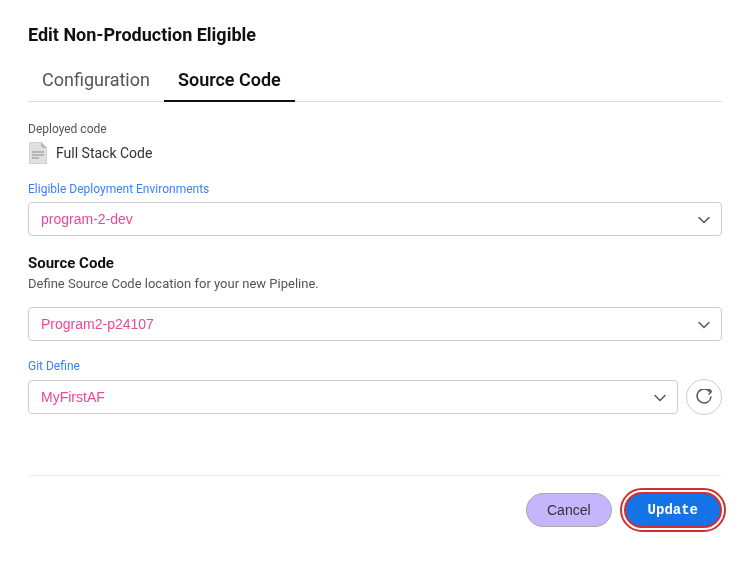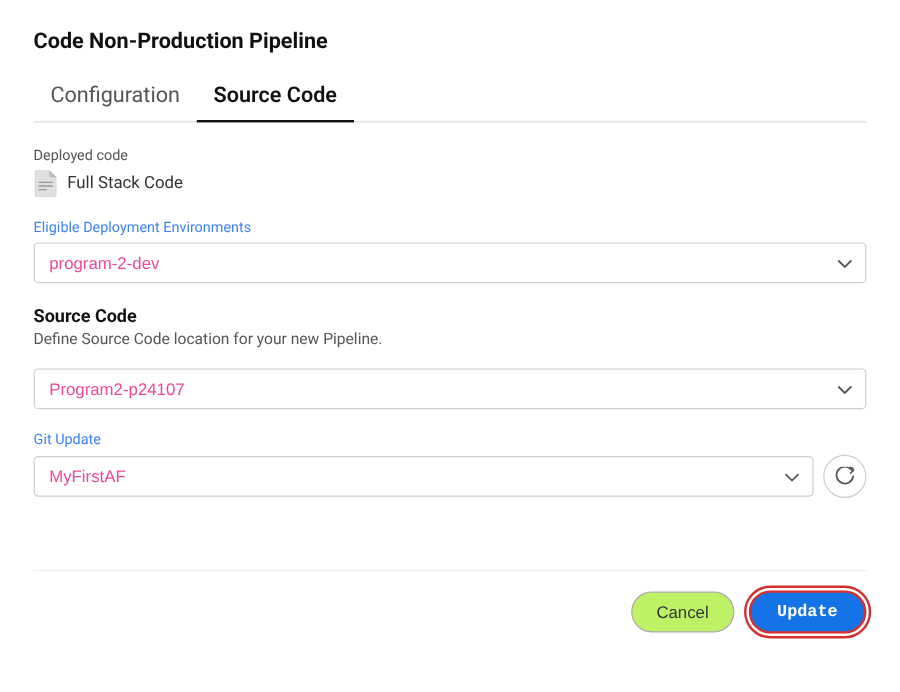--- a/index.html
+++ b/index.html
@@ -131,21 +131,21 @@
       gap: 12px;
       align-items: center;
       margin-top: 60px;
       padding-top: 16px;
       border-top: 1px solid #eee;
     }
     .btn-cancel {
       padding: 8px 20px;
       border: 1px solid #aaa;
       border-radius: 20px;
-      background: #bef264;
+      background: #c4b5fd;
       font-size: 14px;
       color: #333;
       cursor: pointer;
     }
     .btn-update {
       padding: 8px 22px;
       border: 2px solid #d32f2f;
       border-radius: 20px;
       background: #1473e6;
       font-size: 14px;
@@ -153,21 +153,21 @@
       font-weight: 600;
       cursor: pointer;
       outline: 2px solid #d32f2f;
       outline-offset: 2px;
       font-family: Liberation Mono, monospace;
     }
   </style>
 </head>
 <body>
 
-<h1 class="page-title">Code Non-Production Pipeline</h1>
+<h1 class="page-title">Edit Non-Production Eligible</h1>
 
 <div class="tabs">
   <div class="tab">Configuration</div>
   <div class="tab active">Source Code</div>
 </div>
 
 <div class="field-group">
   <div class="section-label">Deployed code</div>
   <div class="deployed-code-row">
     <span class="file-icon">
@@ -211,21 +211,21 @@
       </select>
       <span class="chevron-down">
         <svg width="12" height="8" viewBox="0 0 12 8">
             <path d="M1 1l5 5 5-5" stroke="#555" stroke-width="1.5" fill="none" stroke-linecap="round"></path>
           </svg>
       </span>
     </div>
   </div>
 
   <div class="field-group">
-    <div class="field-label">Git Update</div>
+    <div class="field-label">Git Define</div>
     <div class="git-branch-row">
       <div class="git-branch-select-wrapper">
         <select class="select-field">
           <option>MyFirstAF</option>
           <option>main</option>
           <option>develop</option>
         </select>
         <span class="chevron-down">
           <svg width="12" height="8" viewBox="0 0 12 8">
               <path d="M1 1l5 5 5-5" stroke="#555" stroke-width="1.5" fill="none" stroke-linecap="round"></path>

